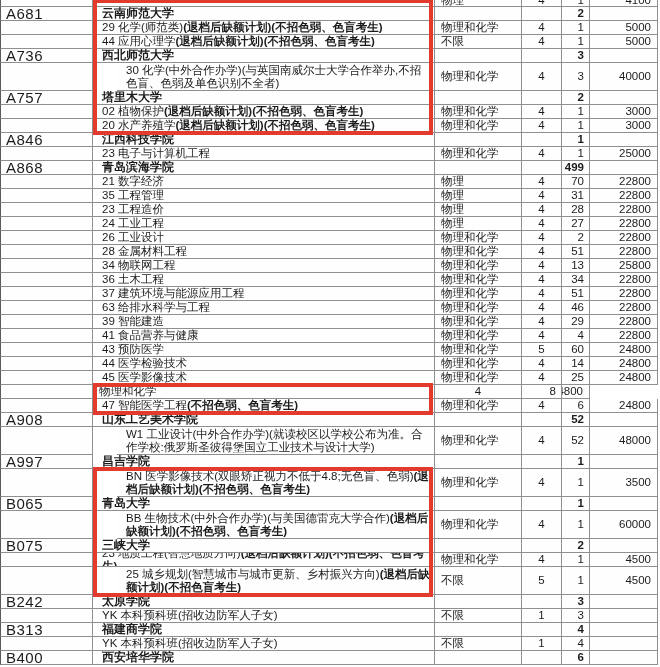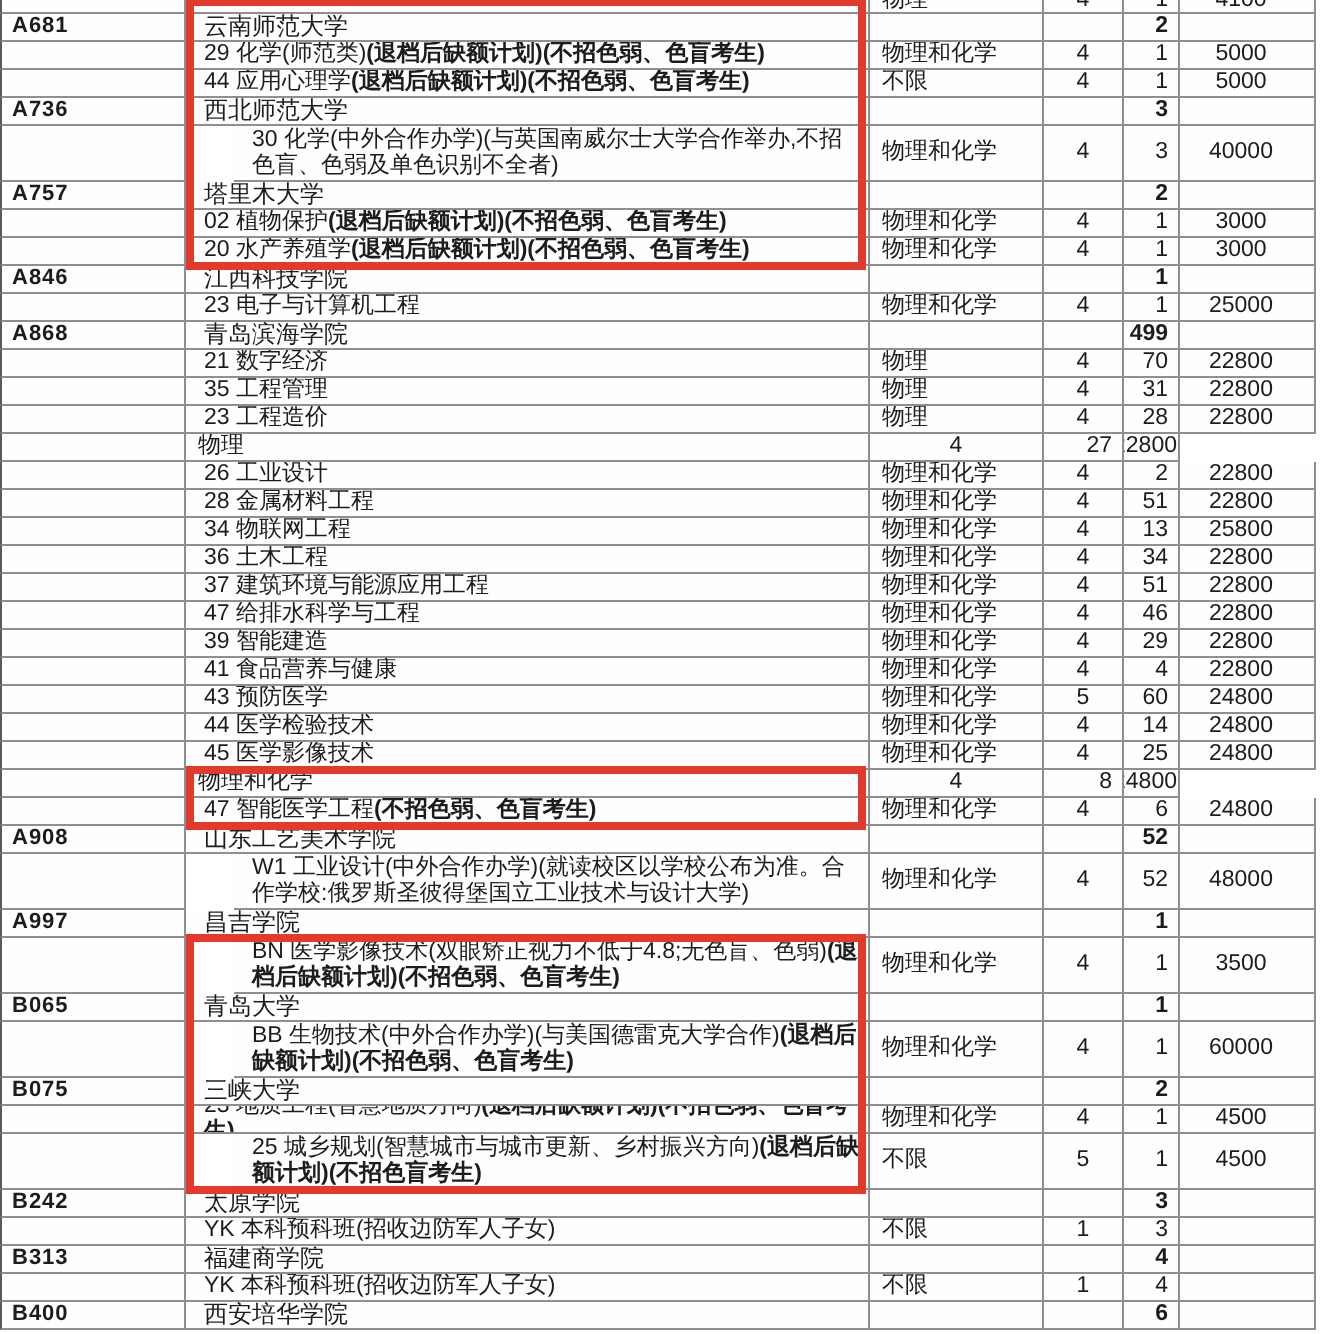--- a/index.html
+++ b/index.html
@@ -21,29 +21,29 @@
     display:flex; align-items:center;
     overflow:hidden;
     background:#fefefe;
   }
   .row .cell:first-child { border-left:1px solid #5a5a5a; }
   .h1 { height:14px; }
   .h2 { height:28px; }
   .h0 { height:7px; }
   .h0 .cell { align-items:flex-start; }
   .h0 .txt { margin-top:-7px; line-height:14px; display:block; }
-  .c-code  { padding-left:5px; font-weight:bold; font-size:11px; letter-spacing:.5px; }
+  .c-code  { padding-left:5px; font-weight:normal; font-size:15px; letter-spacing:.5px; }
   .c-major { padding-left:9px; padding-right:4px; }
   .h2 .c-major { line-height:13px;margin-left:24px; }
-  .college .c-major { font-weight:normal; font-size:12px;text-align:right; }
+  .college .c-major { font-weight:bold; font-size:12px;text-align:right; }
   .c-subject { padding-left:6px; }
   .c-years { justify-content:center; }
   .c-plan  { justify-content:flex-end; padding-right:5px; }
   .college .c-plan { font-weight:bold; }
-  .c-fee   { justify-content:center; padding-right:6px; }
+  .c-fee   { justify-content:flex-end; padding-right:6px; }
   .b { font-weight:bold; }
   .redbox {
     position:absolute;
     border-style:solid;
     pointer-events:none;
     z-index:5;
   }
 </style>
 </head>
 <body>
@@ -346,20 +346,23 @@
         <span class="txt">28</span>
       </div>
       <div class="cell c-fee">
         <span class="txt">22800</span>
       </div>
     </div>
     <div class="row h1">
       <div class="cell c-code">
         <span class="txt"></span>
       </div>
+      <div class="cell c-major">
+        <span class="txt"><span>24 工业工程</span></span>
+      </div>
       <div class="cell c-subject">
         <span class="txt">物理</span>
       </div>
       <div class="cell c-years">
         <span class="txt">4</span>
       </div>
       <div class="cell c-plan">
         <span class="txt">27</span>
       </div>
       <div class="cell c-fee">
@@ -464,21 +467,21 @@
       </div>
       <div class="cell c-fee">
         <span class="txt">22800</span>
       </div>
     </div>
     <div class="row h1">
       <div class="cell c-code">
         <span class="txt"></span>
       </div>
       <div class="cell c-major">
-        <span class="txt"><span>47 给排水科学与工程</span></span>
+        <span class="txt"><span>63 给排水科学与工程</span></span>
       </div>
       <div class="cell c-subject">
         <span class="txt">物理和化学</span>
       </div>
       <div class="cell c-years">
         <span class="txt">4</span>
       </div>
       <div class="cell c-plan">
         <span class="txt">46</span>
       </div>

